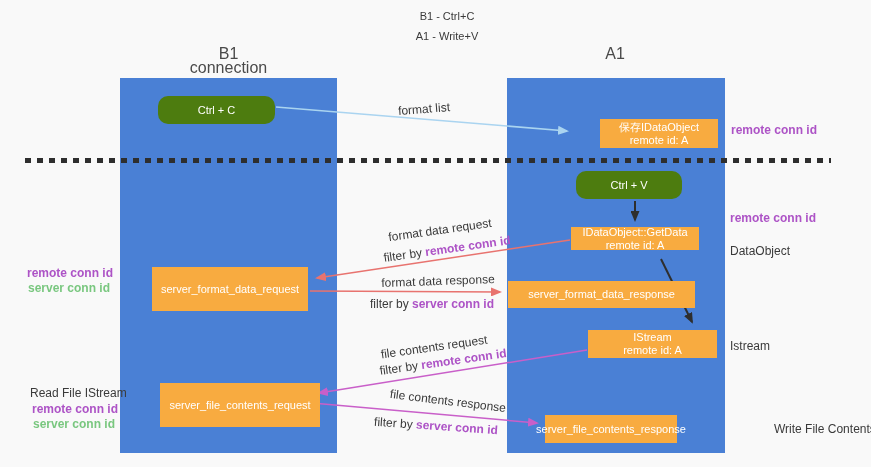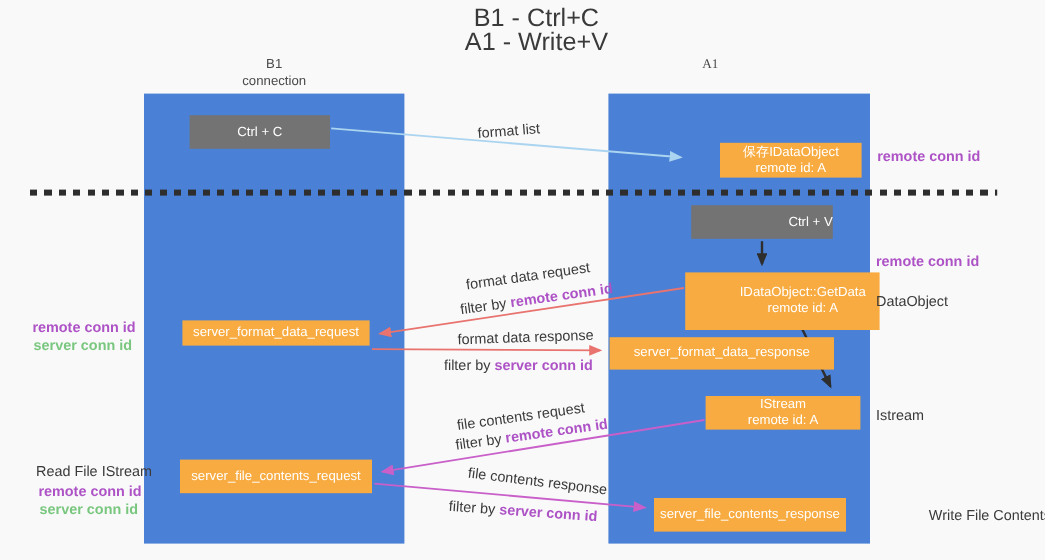--- a/index.html
+++ b/index.html
@@ -3,30 +3,30 @@
 <meta charset="utf-8">
 <style>
   html,body{margin:0;padding:0;background:#f9f9f9;}
   .canvas{
     position:relative;width:871px;height:467px;overflow:hidden;
     background:#f9f9f9;
     font-family:"Liberation Sans","DejaVu Sans",sans-serif;
     color:#3c3c3c;
   }
   .title{position:absolute;left:447px;top:6px;transform:translateX(-50%);
-    font-size:21px;line-height:20px;text-align:center;color:#3a3a3a;}
-  .col-header{position:absolute;font-size:11px;line-height:14px;text-align:center;color:#4a4a4a;}
+    font-size:11px;line-height:20px;text-align:center;color:#3a3a3a;}
+  .col-header{position:absolute;font-size:16px;line-height:14px;text-align:center;color:#4a4a4a;}
   .lane{position:absolute;top:78px;width:217px;height:375px;background:#4a80d5;}
   .lane-left{left:120px;}
   .lane-right{left:507px;width:218px;}
   .dashed{position:absolute;left:25px;top:158px;width:806px;height:5px;
     background:repeating-linear-gradient(90deg,#2e2e2e 0 6px,transparent 6px 12px);}
   .box{position:absolute;display:flex;flex-direction:column;align-items:center;justify-content:center;
     color:#ffffff;font-size:11px;line-height:13px;text-align:center;}
-  .box.green{background:#737373;}
+  .box.green{background:#4d7c0f;border-radius:10px;}
   .box.orange{background:#f8ab40;}
   .alabel{position:absolute;font-size:12px;white-space:nowrap;color:#3a3a3a;}
   .slabel{position:absolute;font-size:12px;white-space:nowrap;color:#3a3a3a;}
   .purple{color:#ad53c6;font-weight:bold;}
   .greentxt{color:#79c77f;font-weight:bold;}
   .arrows{position:absolute;left:0;top:0;width:871px;height:467px;pointer-events:none;}
 </style>
 </head>
 <body>
 
@@ -34,21 +34,21 @@
 
   <div class="title">
     <div>B1 - Ctrl+C</div>
     <div>A1 - Write+V</div>
   </div>
 
   <div class="col-header" style="left:120px;top:47px;width:217px;">
     <div>B1</div>
     <div>connection</div>
   </div>
-  <div class="col-header" style="left:483px;top:47px;width:218px;font-family:Liberation Serif, serif;">
+  <div class="col-header" style="left:506px;top:47px;width:218px;">
     <div>A1</div>
   </div>
 
   <div class="lane lane-left"></div>
   <div class="lane lane-right"></div>
 
   <div class="dashed"></div>
 
   <svg class="arrows" viewBox="0 0 871 467">
     <defs>
@@ -74,41 +74,41 @@
     <line x1="312" y1="403" x2="537" y2="423" stroke="#c95fc9" stroke-width="1.5" marker-end="url(#m-magenta)"></line>
   </svg>
 
   <div class="box green" style="left:158px;top:96px;width:117px;height:28px;">
     <span>Ctrl + C</span>
   </div>
   <div class="box orange" style="left:575px;top:119px;width:118px;height:29px;margin-left:25px;">
     <span>保存IDataObject</span>
     <span>remote id: A</span>
   </div>
-  <div class="box green" style="left:576px;top:171px;width:118px;height:28px;align-items:flex-end;">
+  <div class="box green" style="left:576px;top:171px;width:106px;height:28px;">
     <span>Ctrl + V</span>
   </div>
-  <div class="box orange" style="left:571px;top:227px;width:128px;height:48px;padding-left:34px;">
+  <div class="box orange" style="left:571px;top:227px;width:128px;height:23px;">
     <span>IDataObject::GetData</span>
     <span>remote id: A</span>
   </div>
-  <div class="box orange" style="left:152px;top:267px;width:156px;height:21px;">
+  <div class="box orange" style="left:152px;top:267px;width:156px;height:44px;">
     <span>server_format_data_request</span>
   </div>
   <div class="box orange" style="left:508px;top:281px;width:187px;height:27px;">
     <span>server_format_data_response</span>
   </div>
   <div class="box orange" style="left:588px;top:330px;width:129px;height:28px;">
     <span>IStream</span>
     <span>remote id: A</span>
   </div>
-  <div class="box orange" style="left:150px;top:383px;width:160px;height:28px;">
+  <div class="box orange" style="left:160px;top:383px;width:160px;height:44px;">
     <span>server_file_contents_request</span>
   </div>
-  <div class="box orange" style="left:545px;top:415px;width:160px;height:28px;">
+  <div class="box orange" style="left:545px;top:415px;width:132px;height:28px;">
     <span>server_file_contents_response</span>
   </div>
 
   <div class="alabel" style="left:424px;top:109px;transform:translate(-50%,-50%) rotate(-4.5deg);">format list</div>
 
   <div class="alabel" style="left:440px;top:230px;transform:translate(-50%,-50%) rotate(-8deg);">format data request</div>
   <div class="alabel" style="left:447px;top:249px;transform:translate(-50%,-50%) rotate(-8deg);">
     <span>filter by </span><span class="purple">remote conn id</span>
   </div>
 

